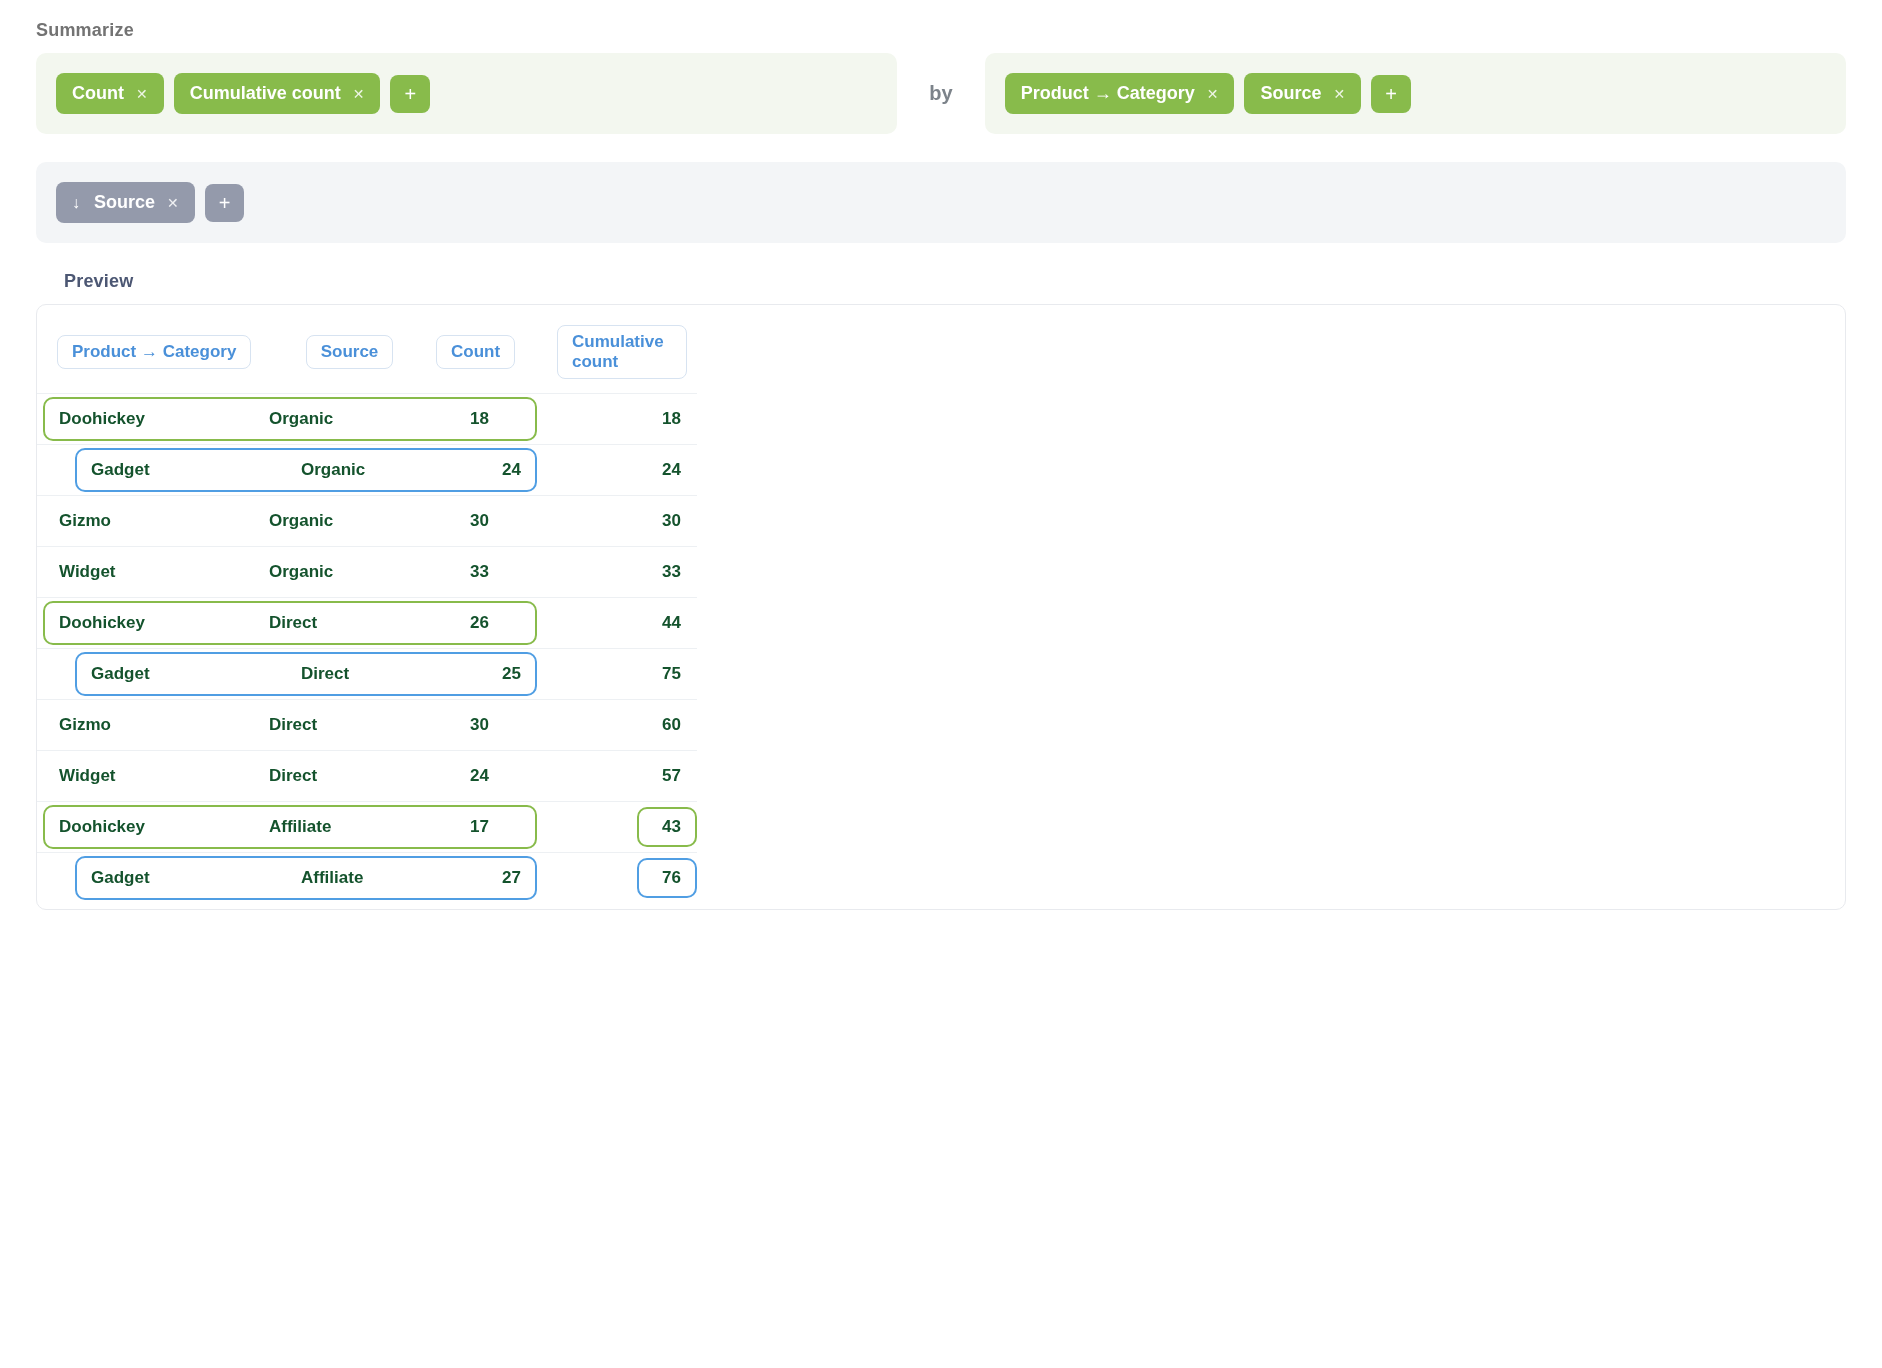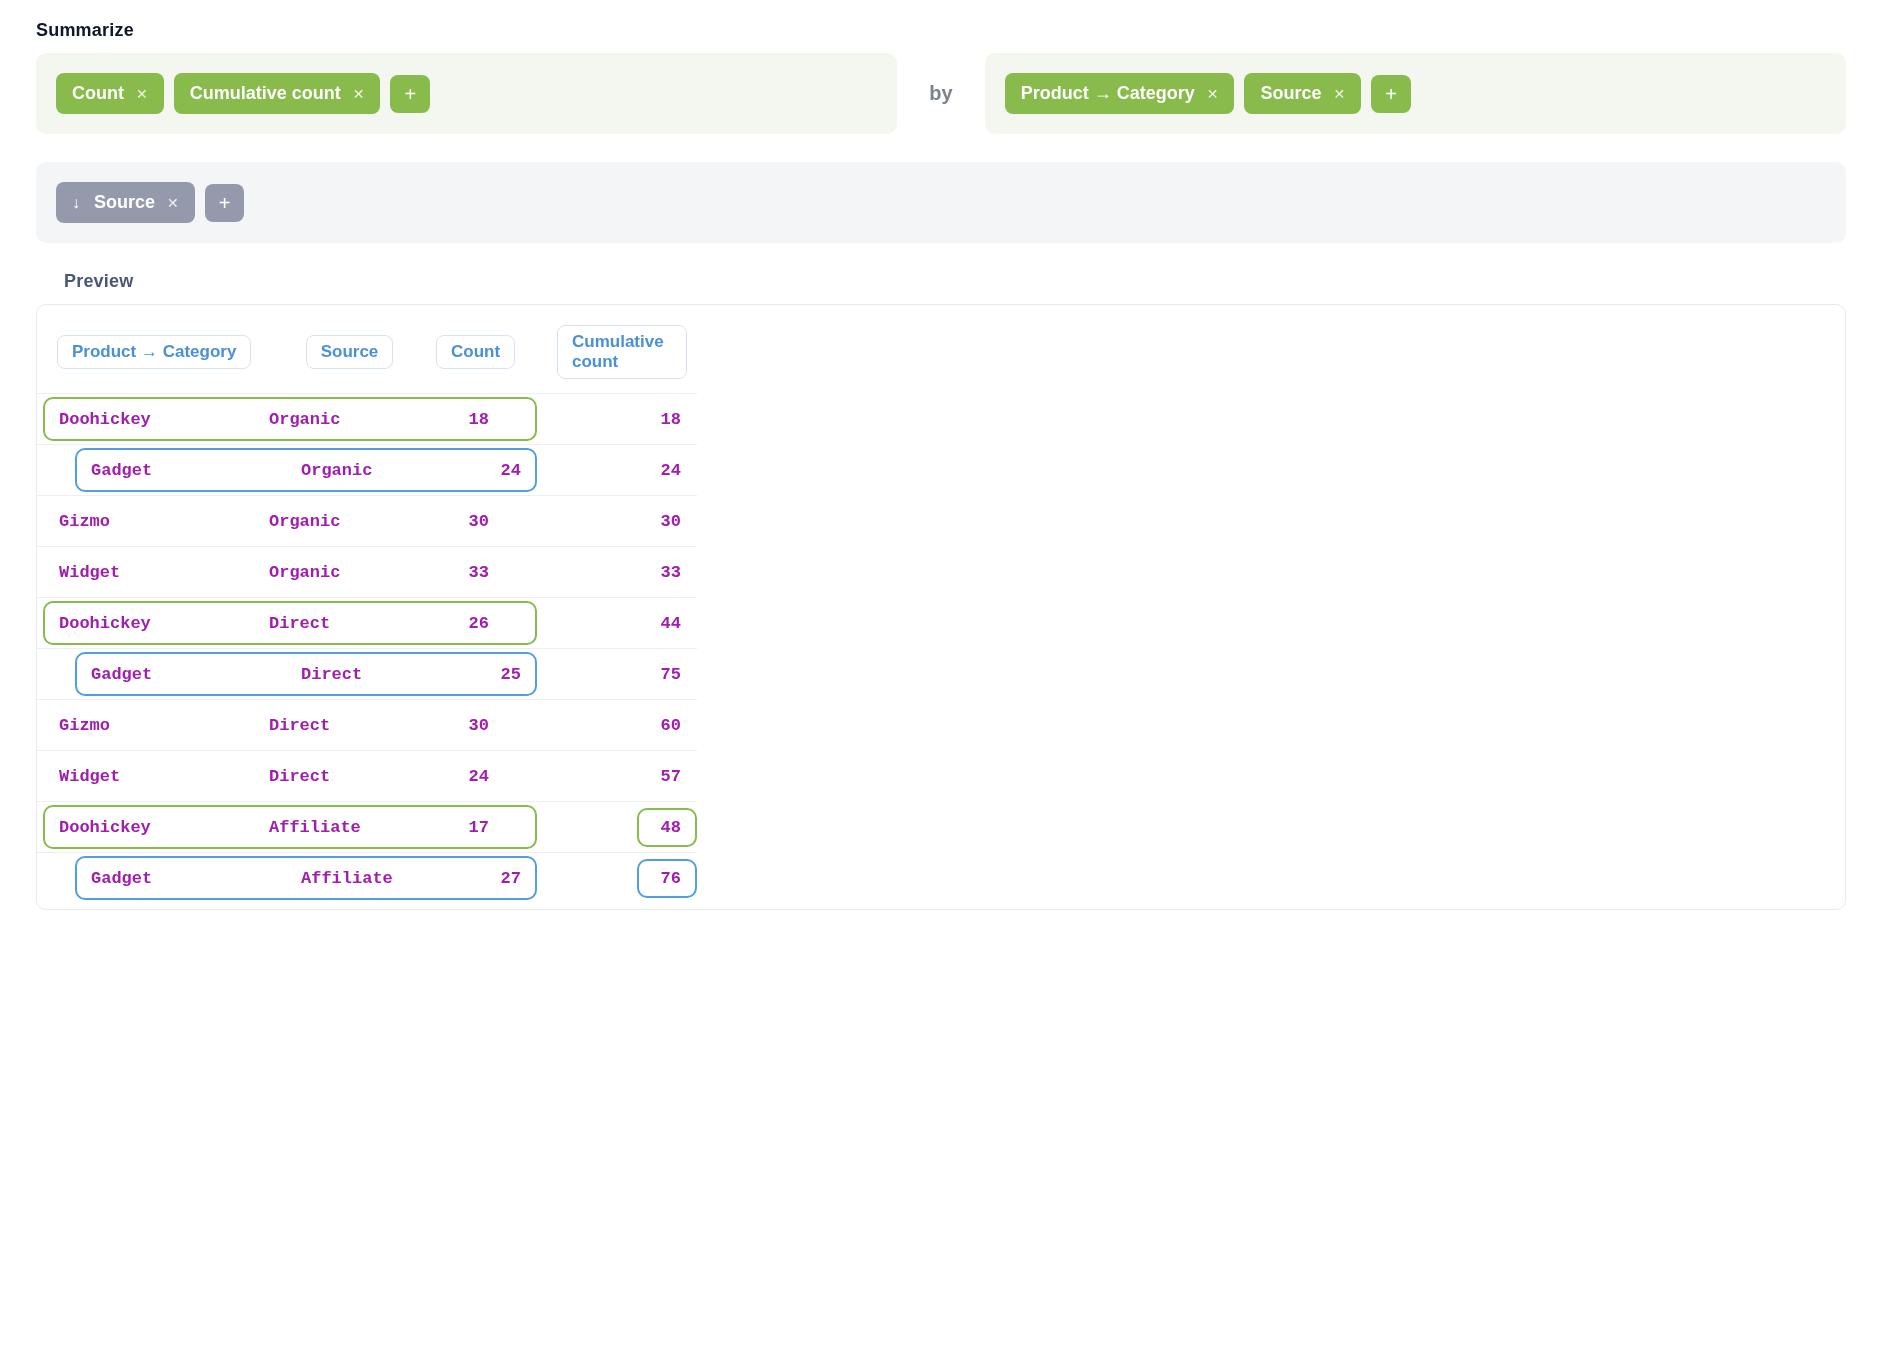--- a/index.html
+++ b/index.html
@@ -9,21 +9,21 @@
     color: #2e353b;
     background: #fff;
   }
   .container {
     padding: 20px 36px;
     width: 100%;
   }
   .section-label {
     font-size: 18px;
     font-weight: 700;
-    color: #0f172a;
+    color: #737373;
     margin-bottom: 12px;
     letter-spacing: 0.2px;
   }
   .section-label.sort {
     color: #7c838a;
   }
   .section-label.preview {
     color: #4c5773;
     font-size: 18px;
     margin-left: 28px;
@@ -113,26 +113,25 @@
     padding: 6px 14px;
     font-size: 17px;
     font-weight: 700;
     color: #4a90d9;
     background: #fff;
     cursor: pointer;
   }
   tbody td {
     font-size: 17px;
     font-weight: 700;
-    color: #a21caf;
+    color: #14532d;
     padding: 0;
     height: 50px;
     vertical-align: middle;
     border-top: 1px solid #edf0f3;
-    font-family: Liberation Mono, monospace;
   }
 
   
   .row-box {
     display: grid;
     grid-template-columns: 210px 130px 90px;
     align-items: center;
     height: 44px;
     margin: 3px 0 3px 4px;
     border-radius: 10px;
@@ -298,21 +297,21 @@
             <td class="cc-cell"><span class="cc-pill ">57</span></td>
           </tr>
           <tr>
             <td colspan="3" style="padding: 0px 0px 0px 2px;">
               <div class="row-box green">
                 <span>Doohickey</span>
                 <span>Affiliate</span>
                 <span class="c3">17</span>
               </div>
             </td>
-            <td class="cc-cell"><span class="cc-pill green">48</span></td>
+            <td class="cc-cell"><span class="cc-pill green">43</span></td>
           </tr>
           <tr>
             <td colspan="3" style="padding: 0px 0px 0px 2px;">
               <div class="row-box blue">
                 <span>Gadget</span>
                 <span>Affiliate</span>
                 <span class="c3">27</span>
               </div>
             </td>
             <td class="cc-cell"><span class="cc-pill blue">76</span></td>

